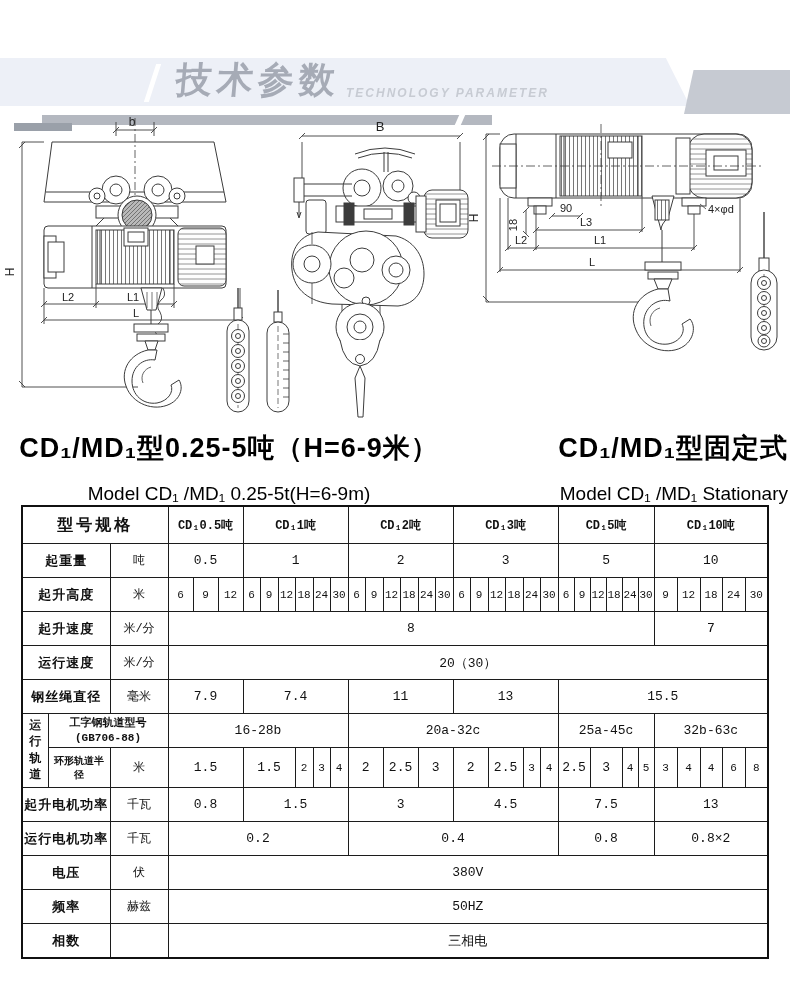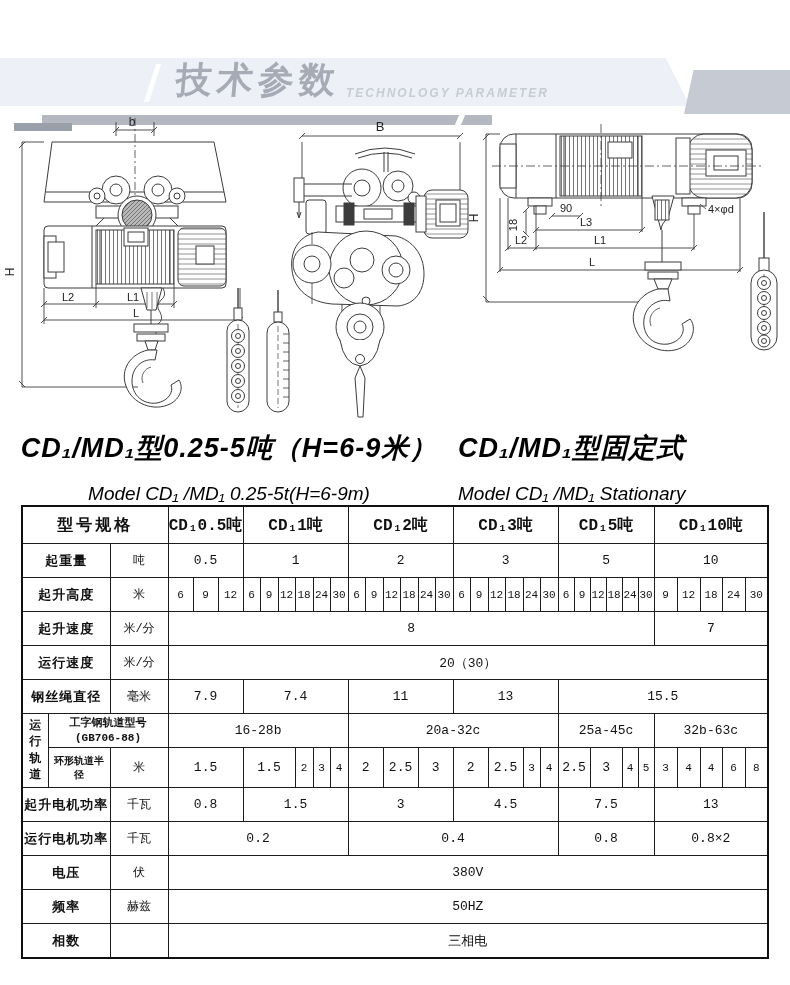--- a/index.html
+++ b/index.html
@@ -15,32 +15,32 @@
            color:#c7cbd3;letter-spacing:2px;}
   .hdr-bar{position:absolute;left:42px;top:115px;width:450px;height:10px;background:#b4b8c0;}
   .hdr-bar-slash{position:absolute;left:457px;top:113px;width:6px;height:14px;background:#fff;transform:skewX(-24deg);}
   .hdr-bar2{position:absolute;left:14px;top:123px;width:58px;height:8px;background:#9aa0a9;}
   .hdr-right{position:absolute;left:684px;top:70px;width:106px;height:44px;background:#c6cad2;
              clip-path:polygon(9% 0,100% 0,100% 100%,0 100%);}
   
   .drawings{position:absolute;left:0;top:112px;width:790px;height:320px;}
   svg text{font-family:"Liberation Sans","DejaVu Sans",sans-serif;fill:#222;}
   
-  .captions{position:absolute;left:0;top:430px;width:790px;display:flex;font-style:italic;}
+  .captions{position:absolute;left:0;top:430px;width:790px;display:flex;}
   .cap-left{width:458px;text-align:center;}
-  .cap-right{width:330px;text-align:left;}
+  .cap-right{width:330px;text-align:right;}
   .cap-zh{font-size:27px;font-weight:600;color:#000;letter-spacing:1px;}
   .cap-en{font-size:19px;font-weight:500;color:#000;margin-top:17px;}
   
   .spec{position:absolute;left:21px;top:505px;border-collapse:collapse;table-layout:fixed;width:746px;
         border:2px solid #111;font-family:Liberation Mono, monospace;}
   .spec td{border:1px solid #1c1c1c;text-align:center;vertical-align:middle;font-size:13px;
            padding:1px 0;height:31px;overflow:hidden;}
   .spec td.big{font-size:16px;font-weight:600;letter-spacing:3px;height:34px;}
-  .spec td.mod{font-size:16px;font-weight:600;height:34px;}
+  .spec td.mod{font-size:12px;font-weight:600;height:34px;}
   .spec td.lbl{font-size:13px;font-weight:600;letter-spacing:1px;}
   .spec td.lbl2{font-size:10px;font-weight:600;padding:4px;}
   .spec td.unit{font-size:12px;font-weight:500;}
   .spec td.sm{font-size:11px;padding:0;}
   .spec td.vert{font-size:12px;font-weight:600;white-space:pre-line;line-height:1.35;padding:2px 0;}
   .spec td.two{font-size:11px;font-weight:600;white-space:pre-line;line-height:1.35;padding:0;}
   
   .url{position:absolute;right:2px;top:946px;font-size:27px;font-weight:bold;font-style:italic;
        color:#1813ea;letter-spacing:1px;}
 </style>

